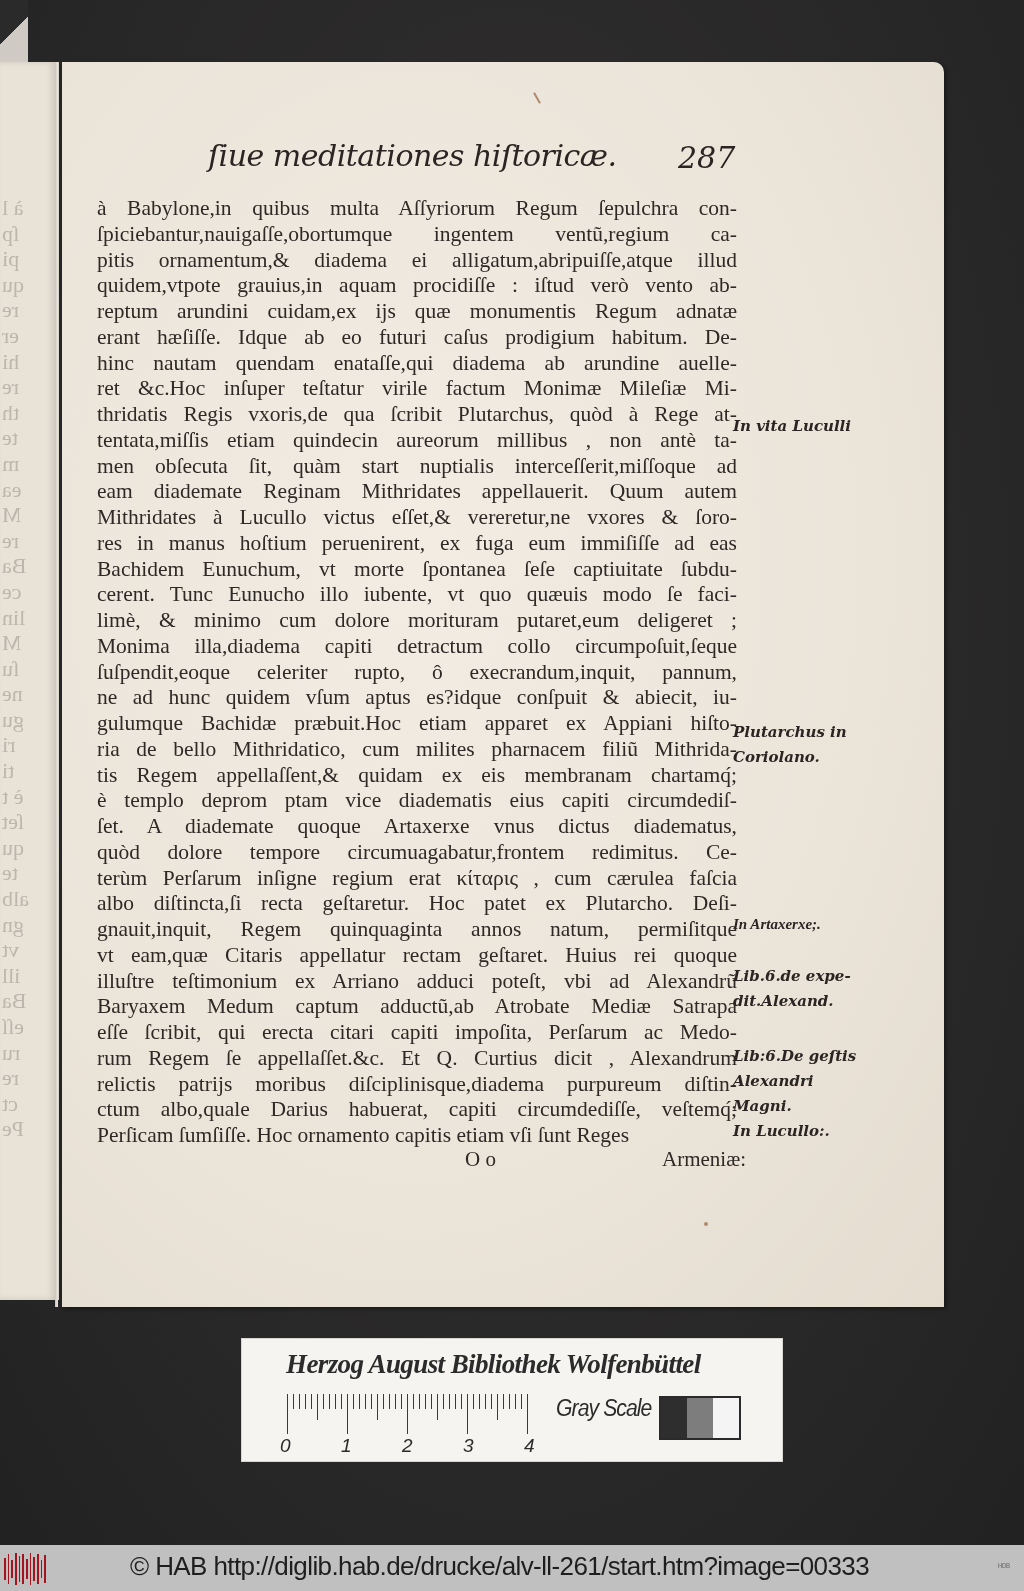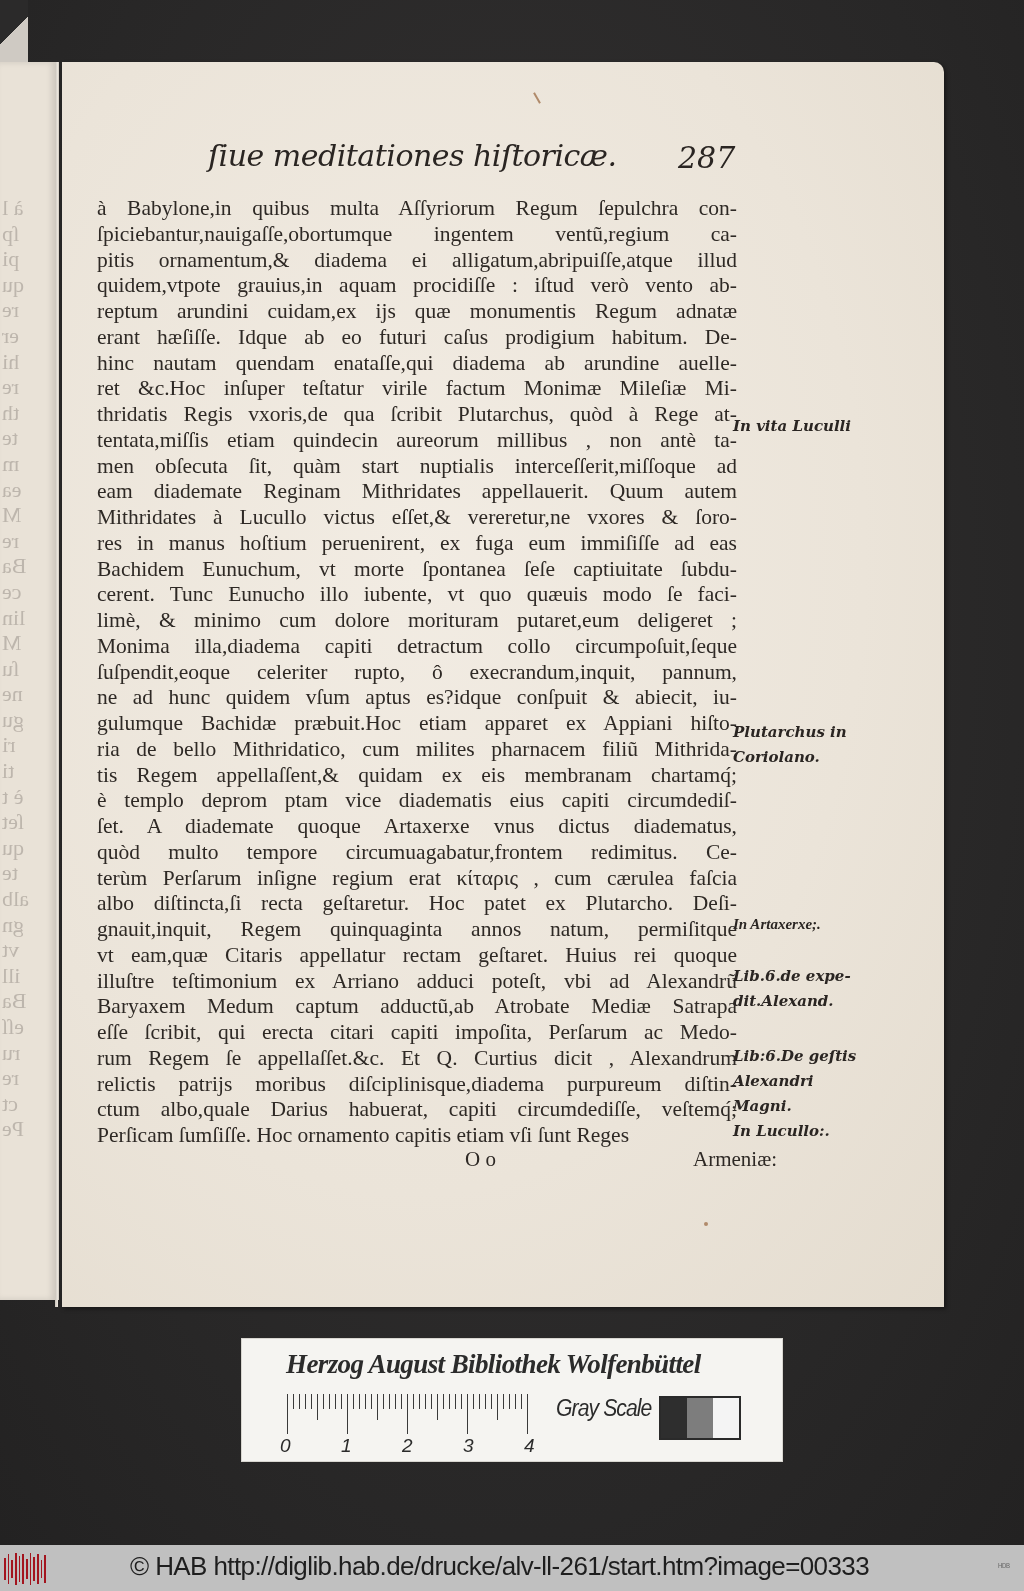--- a/index.html
+++ b/index.html
@@ -53,21 +53,21 @@
     position: absolute; left: 97px; top: 196px; width: 640px;
     font-family: "Liberation Serif", serif; font-size: 21.5px; line-height: 25.75px;
     color: #2e2925;
   }
   .body-text .line { white-space: nowrap; height: 25.75px; text-align: justify; text-align-last: justify; }
   .body-text .line.last { text-align-last: left; }
   .catchline {
     position: absolute; top: 1147px; font-family: "Liberation Serif", serif; font-size: 21px; color: #2e2925;
   }
   .sig { left: 465px; }
-  .catchword { left: 662px; margin-left: 31px; }
+  .catchword { left: 662px; }
   .margin-note {
     position: absolute; left: 733px; width: 150px;
     font-family: "DejaVu Serif", serif; font-style: italic; font-weight: bold;
     font-size: 15px; line-height: 25px; color: #2a2522;
   }
   .margin-note div { white-space: nowrap; }
   .target {
     position: absolute; left: 241px; top: 1338px; width: 540px; height: 122px;
     background: #f5f4f1; border: 1px solid #d8d6d0; font-style: italic;
   }
@@ -185,21 +185,21 @@
     <div class="line">cerent. Tunc Eunucho illo iubente, vt quo quæuis modo ſe faci-</div>
     <div class="line">limè, &amp; minimo cum dolore morituram putaret,eum deligeret ;</div>
     <div class="line">Monima illa,diadema capiti detractum collo circumpoſuit,ſeque</div>
     <div class="line">ſuſpendit,eoque celeriter rupto, ô execrandum,inquit,  pannum,</div>
     <div class="line">ne ad hunc quidem vſum aptus es?idque conſpuit &amp; abiecit, iu-</div>
     <div class="line">gulumque Bachidæ præbuit.Hoc etiam apparet ex Appiani hiſto-</div>
     <div class="line">ria de bello Mithridatico, cum milites pharnacem filiũ Mithrida-</div>
     <div class="line">tis Regem appellaſſent,&amp; quidam ex eis membranam chartamq́;</div>
     <div class="line">è templo deprom ptam vice diadematis eius capiti circumdediſ-</div>
     <div class="line">ſet. A diademate quoque Artaxerxe  vnus dictus diadematus,</div>
-    <div class="line">quòd multo tempore circumuagabatur,frontem redimitus.  Ce-</div>
+    <div class="line">quòd dolore tempore circumuagabatur,frontem redimitus.  Ce-</div>
     <div class="line">terùm Perſarum inſigne regium erat κίταρις , cum cærulea faſcia</div>
     <div class="line">albo diſtincta,ſi recta geſtaretur. Hoc patet ex Plutarcho.    Deſi-</div>
     <div class="line">gnauit,inquit, Regem quinquaginta annos natum,  permiſitque</div>
     <div class="line">vt eam,quæ Citaris appellatur rectam geſtaret. Huius rei  quoque</div>
     <div class="line">illuſtre teſtimonium ex Arriano adduci poteſt, vbi ad  Alexandrũ</div>
     <div class="line">Baryaxem  Medum captum adductũ,ab Atrobate Mediæ Satrapa</div>
     <div class="line">eſſe ſcribit, qui erecta citari capiti impoſita, Perſarum ac Medo-</div>
     <div class="line">rum Regem ſe appellaſſet.&amp;c.  Et Q. Curtius dicit , Alexandrum</div>
     <div class="line">relictis patrijs moribus diſciplinisque,diadema purpureum diſtin-</div>
     <div class="line">ctum albo,quale Darius habuerat, capiti circumdediſſe,  veſtemq́;</div>

